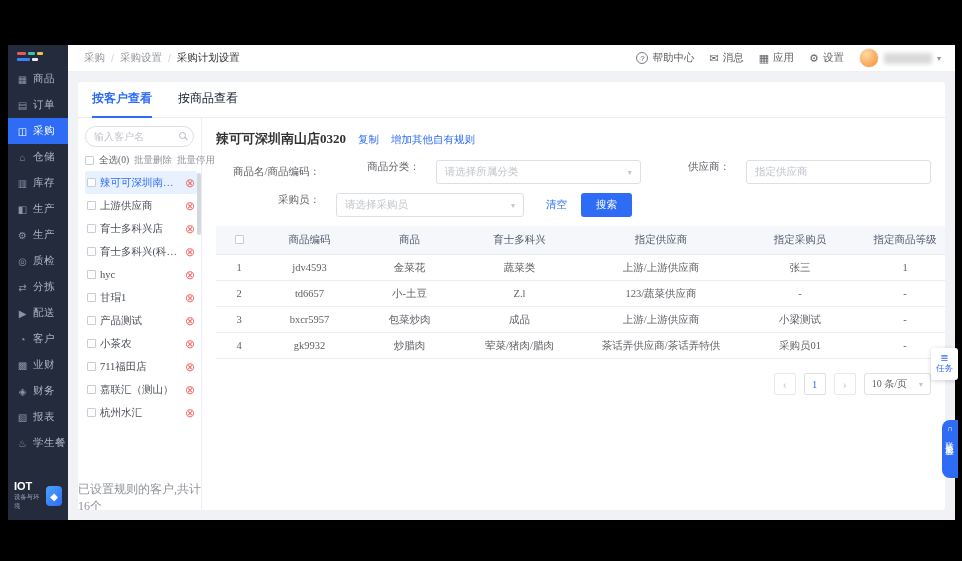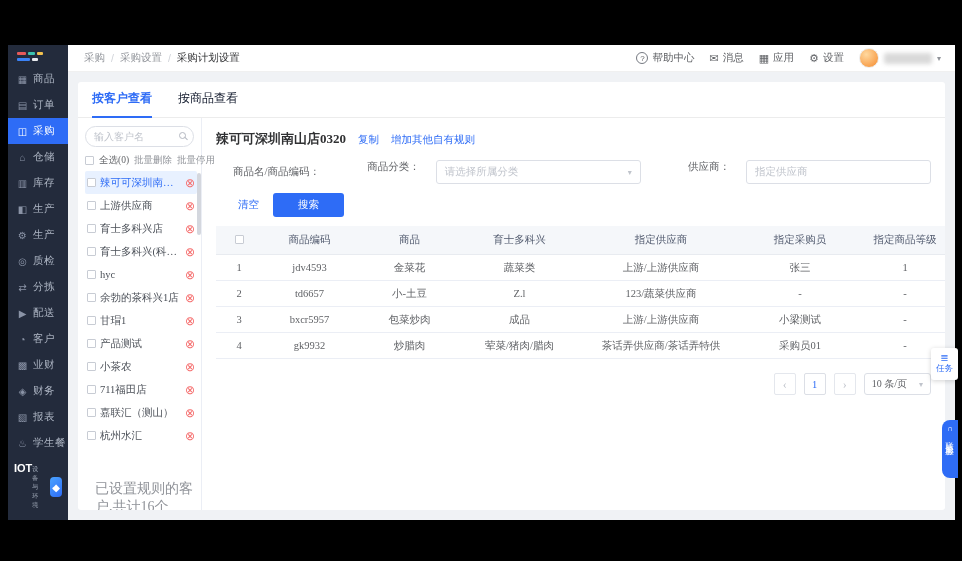--- a/index.html
+++ b/index.html
@@ -12,21 +12,21 @@
   .side-logo { padding:7px 9px 5px; display:flex; flex-direction:column; gap:3px; }
   .lg-row { display:flex; gap:2px; }
   .lg-bar { height:3px; border-radius:1px; }
   .side-menu { flex:1; overflow:hidden; }
   .side-item { height:26px; display:flex; align-items:center; gap:5px; padding-left:9px; color:#aeb6c4; cursor:pointer; }
   .side-item .side-icon { font-size:10px; width:11px; text-align:center; color:#8a93a6; }
   .side-item .side-label { font-size:10.5px; letter-spacing:.5px; }
   .side-item.active { background:#2e6cf6; color:#fff; }
   .side-item.active .side-icon { color:#fff; }
   .side-footer { padding:6px 6px 8px; display:flex; align-items:center; gap:4px; }
-  .iot-text { display:flex; flex-direction:row; }
+  .iot-text { display:flex; flex-direction:column; }
   .iot-title { color:#fff; font-size:11px; font-weight:bold; line-height:12px; }
   .iot-sub { color:#9aa3b2; font-size:7px; transform:scale(.9); transform-origin:left; }
   .iot-cube { width:20px; height:20px; border-radius:4px; background:linear-gradient(135deg,#4aa3ff,#2e6cf6); display:flex; align-items:center; justify-content:center; color:#fff; font-size:10px; }
   .iot-cube::after { content:"◆"; }
 
   
   .main { flex:1; display:flex; flex-direction:column; min-width:0; }
   .topbar { height:27px; background:#fff; border-bottom:1px solid #f0f0f0; display:flex; align-items:center; justify-content:space-between; padding:0 14px 0 16px; flex-shrink:0; }
   .crumbs { display:flex; align-items:center; gap:6px; font-size:10.5px; color:#909399; }
   .crumb.last { color:#303133; }
@@ -65,40 +65,40 @@
   .chk { width:9px; height:9px; border:1px solid #c8ccd4; border-radius:1px; background:#fff; display:inline-block; flex-shrink:0; }
   .link-gray { color:#909399; cursor:pointer; }
   .cust-list { flex:1; overflow:hidden; position:relative; padding:0 4px 0 7px; }
   .cust-item { height:23px; display:flex; align-items:center; gap:4px; padding:0 2px; cursor:pointer; border-radius:2px; }
   .cust-name { flex:1; font-size:10.5px; color:#4a4f57; white-space:nowrap; overflow:hidden; text-overflow:ellipsis; }
   .cust-item.selected { background:#e8f1ff; }
   .cust-item.selected .cust-name { color:#2e6cf6; }
   .del-ico { color:#f56c6c; font-size:12px; line-height:1; flex-shrink:0; cursor:pointer; }
   .del-ico::after { content:"⊗"; }
   .scroll-thumb { position:absolute; right:0; top:2px; width:4px; height:62px; background:#d4d7de; border-radius:2px; }
-  .cust-footer { height:24px; font-size:14px; color:#909399; display:flex; align-items:center; justify-content:center; flex-shrink:0;padding-left:17px; }
+  .cust-footer { height:24px; font-size:12px; color:#909399; display:flex; align-items:center; justify-content:center; flex-shrink:0; }
 
   
   .detail { flex:1; padding:12px 14px; min-width:0; overflow:hidden; }
   .detail-head { display:flex; align-items:baseline; gap:12px; }
   .detail-title { font-size:13px; font-weight:bold; color:#303133; }
   .blue-link { color:#2e6cf6; font-size:10.5px; cursor:pointer; white-space:nowrap; }
   .filters { margin-top:12px; }
   .frow { display:flex; align-items:center; margin-bottom:9px; }
   .fgroup { display:flex; align-items:flex-start;gap:16px; }
   .flabel { font-size:10.5px; color:#606266; white-space:nowrap; text-align:right; }
   .flabel.w104 { min-width:104px; }
   .finput, .fselect { height:24px; border:1px solid #dcdfe6; border-radius:3px; background:#fff; display:flex; align-items:center; padding:0 8px; font-size:10.5px; color:#c0c4cc; }
   input.finput { outline:none; font-family:inherit; color:#606266; }
   input.finput::placeholder { color:#c0c4cc; }
   .fselect { justify-content:space-between; cursor:pointer; }
   .fcaret { color:#c0c4cc; font-size:8px; margin-left:6px; }
   .fcaret::after { content:"▾"; }
   .link-clear { color:#2e6cf6; font-size:10.5px; margin:0 14px 0 22px; cursor:pointer; }
-  .btn-search { background:#2e6cf6; color:#fff; border:none; border-radius:3px; font-size:10.5px; padding:5px 25px; cursor:pointer; font-family:inherit; }
+  .btn-search { background:#2e6cf6; color:#fff; border:none; border-radius:3px; font-size:10.5px; padding:5px 15px; cursor:pointer; font-family:inherit; }
 
   
   table.grid { width:100%; border-collapse:collapse; table-layout:fixed; margin-top:4px; }
   table.grid th { background:#f5f7fa; font-weight:normal; font-size:10.5px; color:#515a6e; height:27px; border-bottom:1px solid #e8ebf0; }
   table.grid td { font-size:10.5px; color:#606266; height:26px; text-align:center; border-bottom:1px solid #ebeef5; white-space:nowrap; overflow:hidden; text-overflow:ellipsis; }
   .ops { white-space:nowrap; }
 
   
   .pager { display:flex; justify-content:flex-end; align-items:center; gap:8px; margin-top:14px; }
   .pg-btn { width:22px; height:22px; border:1px solid #e4e7ed; border-radius:2px; background:#fff; color:#c0c4cc; display:flex; align-items:center; justify-content:center; font-size:12px; cursor:pointer; }
@@ -278,25 +278,20 @@
                   <span class="cust-name">育士多科兴(科学园2号1120</span>
                   <span class="del-ico"></span>
                 </div>
               <div class="cust-item">
                   <span class="chk"></span>
                   <span class="cust-name">hyc</span>
                   <span class="del-ico"></span>
                 </div>
               <div class="cust-item">
                   <span class="chk"></span>
-                  <span class="cust-name">余勃的茶科兴1店</span>
-                  <span class="del-ico"></span>
-                </div>
-              <div class="cust-item">
-                  <span class="chk"></span>
                   <span class="cust-name">甘瑁1</span>
                   <span class="del-ico"></span>
                 </div>
               <div class="cust-item">
                   <span class="chk"></span>
                   <span class="cust-name">产品测试</span>
                   <span class="del-ico"></span>
                 </div>
               <div class="cust-item">
                   <span class="chk"></span>
@@ -343,20 +338,27 @@
                     </span>
                 </span>
                 <span class="fgroup">
                   <span class="flabel">供应商：</span>
                   <span class="fselect" style="width:185px">
                       <span>指定供应商</span>
                     </span>
                 </span>
               </div>
               <div class="frow">
+                <span class="fgroup">
+                  <span class="flabel w104">采购员：</span>
+                  <span class="fselect" style="width:188px">
+                      <span>请选择采购员</span>
+                      <span class="fcaret"></span>
+                    </span>
+                </span>
                 <span class="link-clear">清空</span>
                 <button class="btn-search">搜索</button>
               </div>
             </div>
 
             <table class="grid">
               <colgroup>
                 <col style="width:46px">
                   <col style="width:95px">
                   <col style="width:105px">

